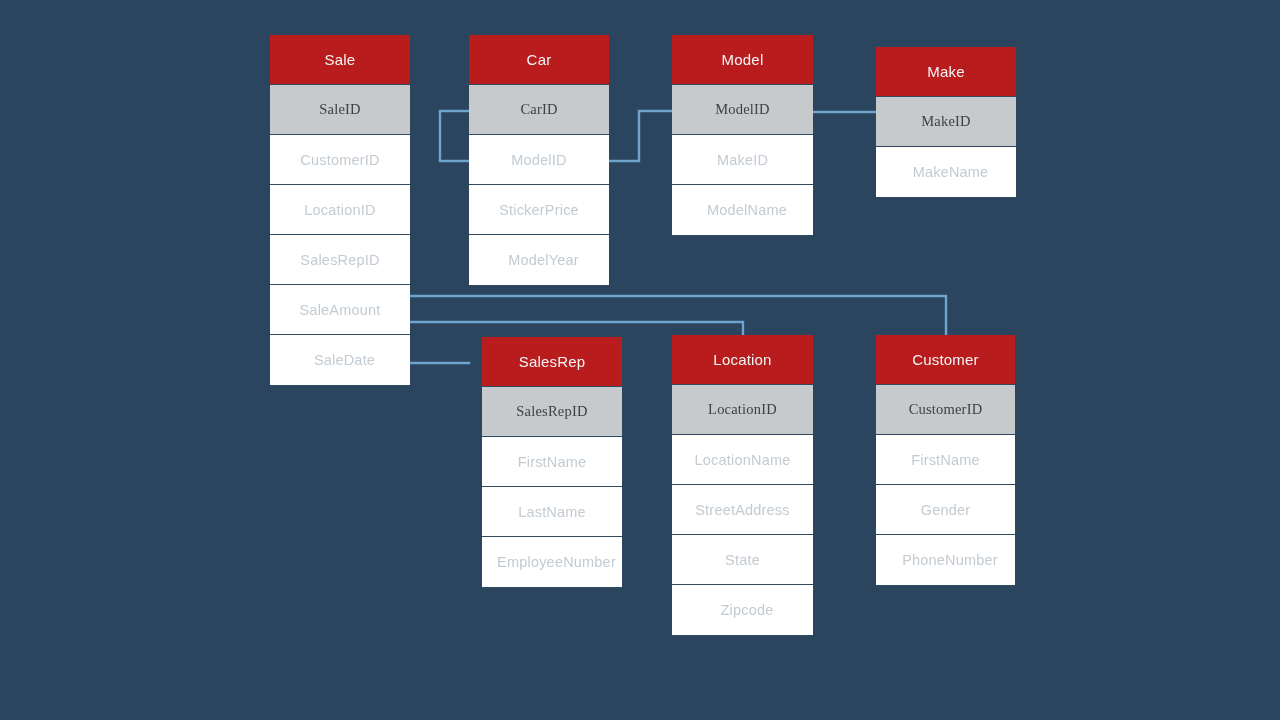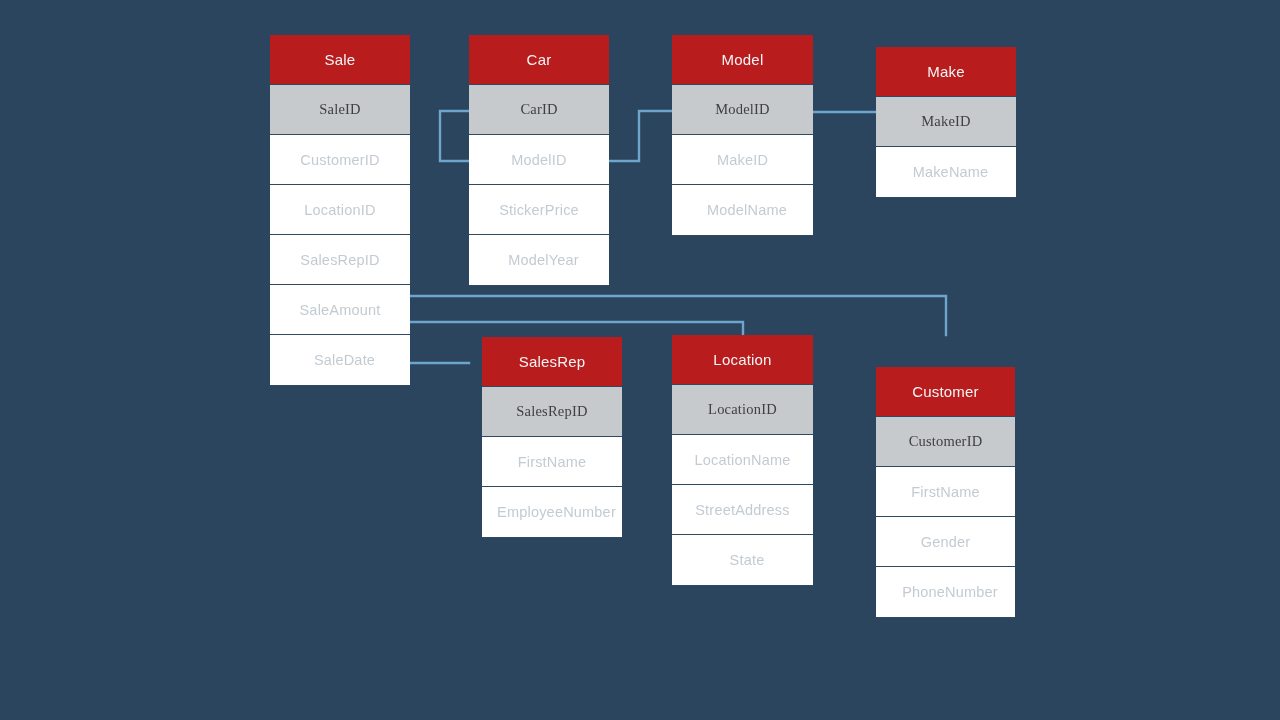--- a/index.html
+++ b/index.html
@@ -108,30 +108,32 @@
       </div>
       <div class="entity" style="left: 876px; top: 35px; width: 140px; margin-top: 12px;">
         <div class="entity-header">Make</div>
         <div class="entity-field pk">MakeID</div>
         <div class="entity-field">MakeName</div>
       </div>
       <div class="entity" style="left: 482px; top: 337px; width: 140px;">
         <div class="entity-header">SalesRep</div>
         <div class="entity-field pk">SalesRepID</div>
         <div class="entity-field">FirstName</div>
+        <div class="entity-field">LastName</div>
         <div class="entity-field">EmployeeNumber</div>
       </div>
       <div class="entity" style="left: 672px; top: 335px; width: 141px;">
         <div class="entity-header">Location</div>
         <div class="entity-field pk">LocationID</div>
         <div class="entity-field">LocationName</div>
         <div class="entity-field">StreetAddress</div>
         <div class="entity-field">State</div>
+        <div class="entity-field">Zipcode</div>
       </div>
-      <div class="entity" style="left: 876px; top: 335px; width: 139px; margin-top: 32px;">
+      <div class="entity" style="left: 876px; top: 335px; width: 139px;">
         <div class="entity-header">Customer</div>
         <div class="entity-field pk">CustomerID</div>
         <div class="entity-field">FirstName</div>
         <div class="entity-field">Gender</div>
         <div class="entity-field">PhoneNumber</div>
       </div>
     </div>
 
 </div>
 

